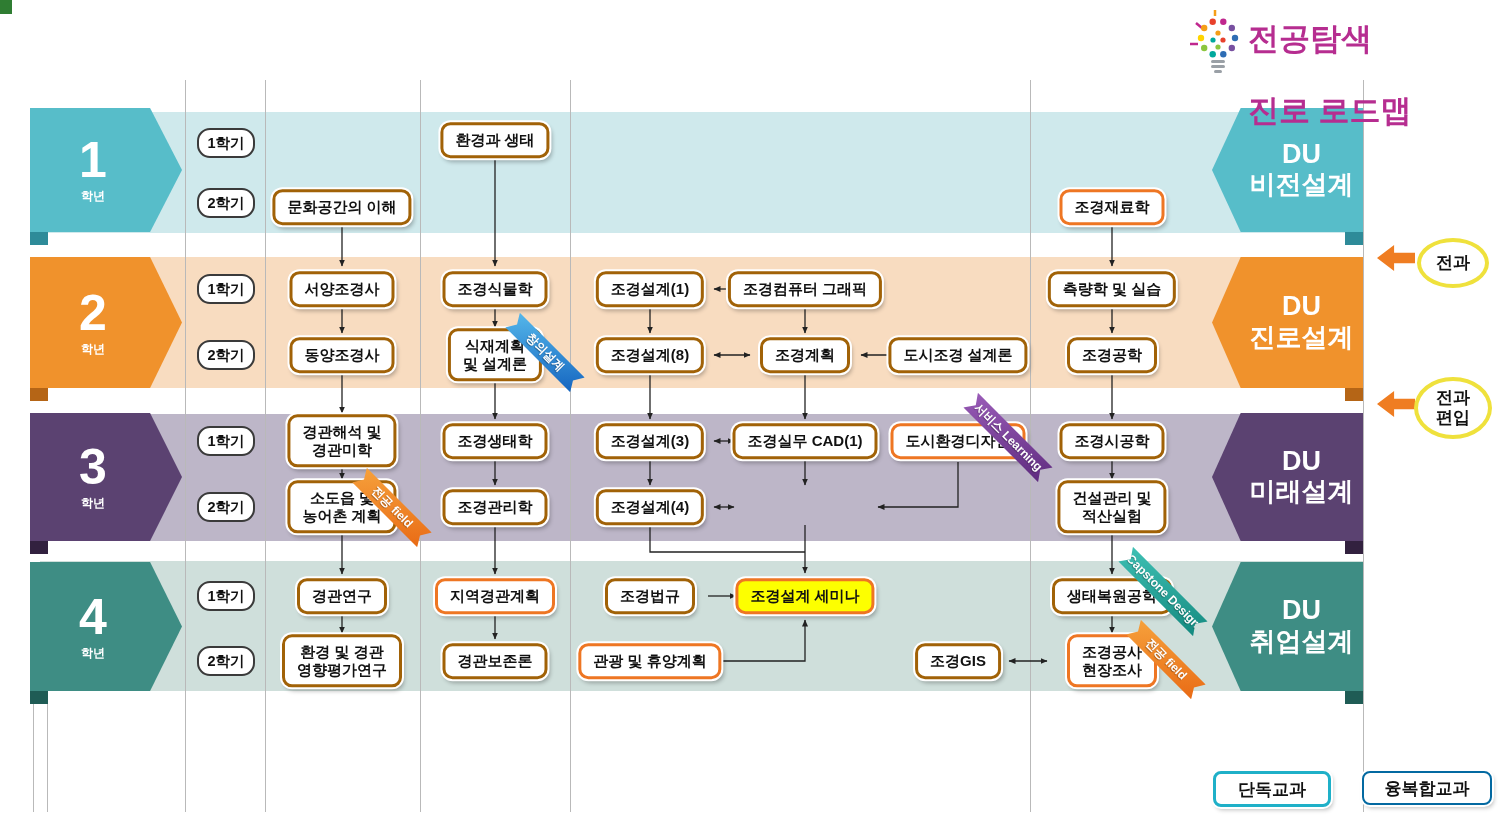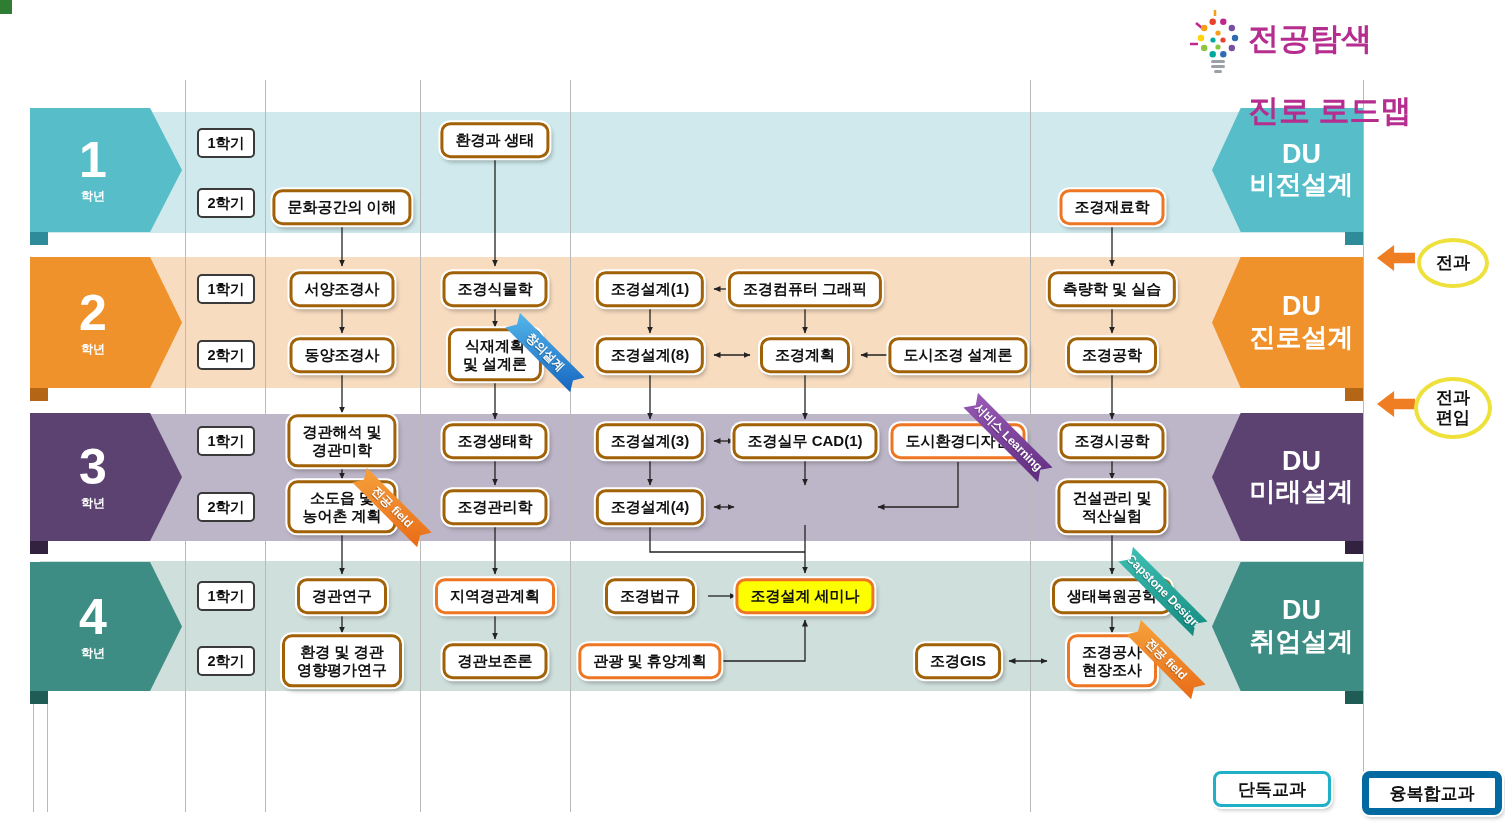--- a/index.html
+++ b/index.html
@@ -27,21 +27,21 @@
     clip-path:polygon(19% 0,100% 0,100% 100%,19% 100%,0 50%);
     display:flex;flex-direction:column;align-items:center;justify-content:center;
     padding-left:28px;box-sizing:border-box;text-align:center;
   }
   .du-l1{font-size:27px;font-weight:bold;line-height:1.1;}
   .du-l2{font-size:26px;font-weight:bold;line-height:1.2;}
   .fold{position:absolute;width:18px;height:13px;z-index:2;}
   
   .sem{
     position:absolute;transform:translate(-50%,-50%);z-index:4;
-    width:54px;height:26px;background:#fff;border:2px solid #3a3a3a;border-radius:5px;
+    width:54px;height:26px;background:#fff;border:2px solid #3a3a3a;border-radius:13px;
     display:flex;align-items:center;justify-content:center;font-size:14.5px;font-weight:600;
   }
   
   .course{
     position:absolute;transform:translate(-50%,-50%);z-index:4;
     background:#fff;border:3px solid #a16207;border-radius:10px;
     padding:6px 12px;font-size:15px;font-weight:600;text-align:center;
     white-space:pre-line;line-height:1.18;
     box-shadow:0 0 0 2px #fff,2px 3px 4px rgba(0,0,0,0.28);
   }
@@ -74,21 +74,21 @@
     position:absolute;z-index:5;width:38px;height:26px;background:#ef7d22;
     clip-path:polygon(0 50%,45% 0,45% 30%,100% 30%,100% 70%,45% 70%,45% 100%);
   }
   
   .legend-box{
     position:absolute;z-index:5;background:#fff;border-radius:8px;height:30px;
     display:flex;align-items:center;justify-content:center;font-size:17px;font-weight:600;
     box-shadow:0 0 0 2px #fff,2px 3px 4px rgba(0,0,0,0.25);
   }
   .legend-box.teal{border:3px solid #1fb0c8;}
-  .legend-box.orange{border:7px solid #0369a1;}
+  .legend-box.orange{border:2px solid #0369a1;}
   .arrows{position:absolute;left:0;top:0;z-index:2;}
   .corner-mark{position:absolute;left:0;top:0;width:12px;height:14px;background:#2f7d32;z-index:5;}
 </style>
 </head>
 <body>
 
 <div class="canvas">
 
   <div class="corner-mark"></div>
 

